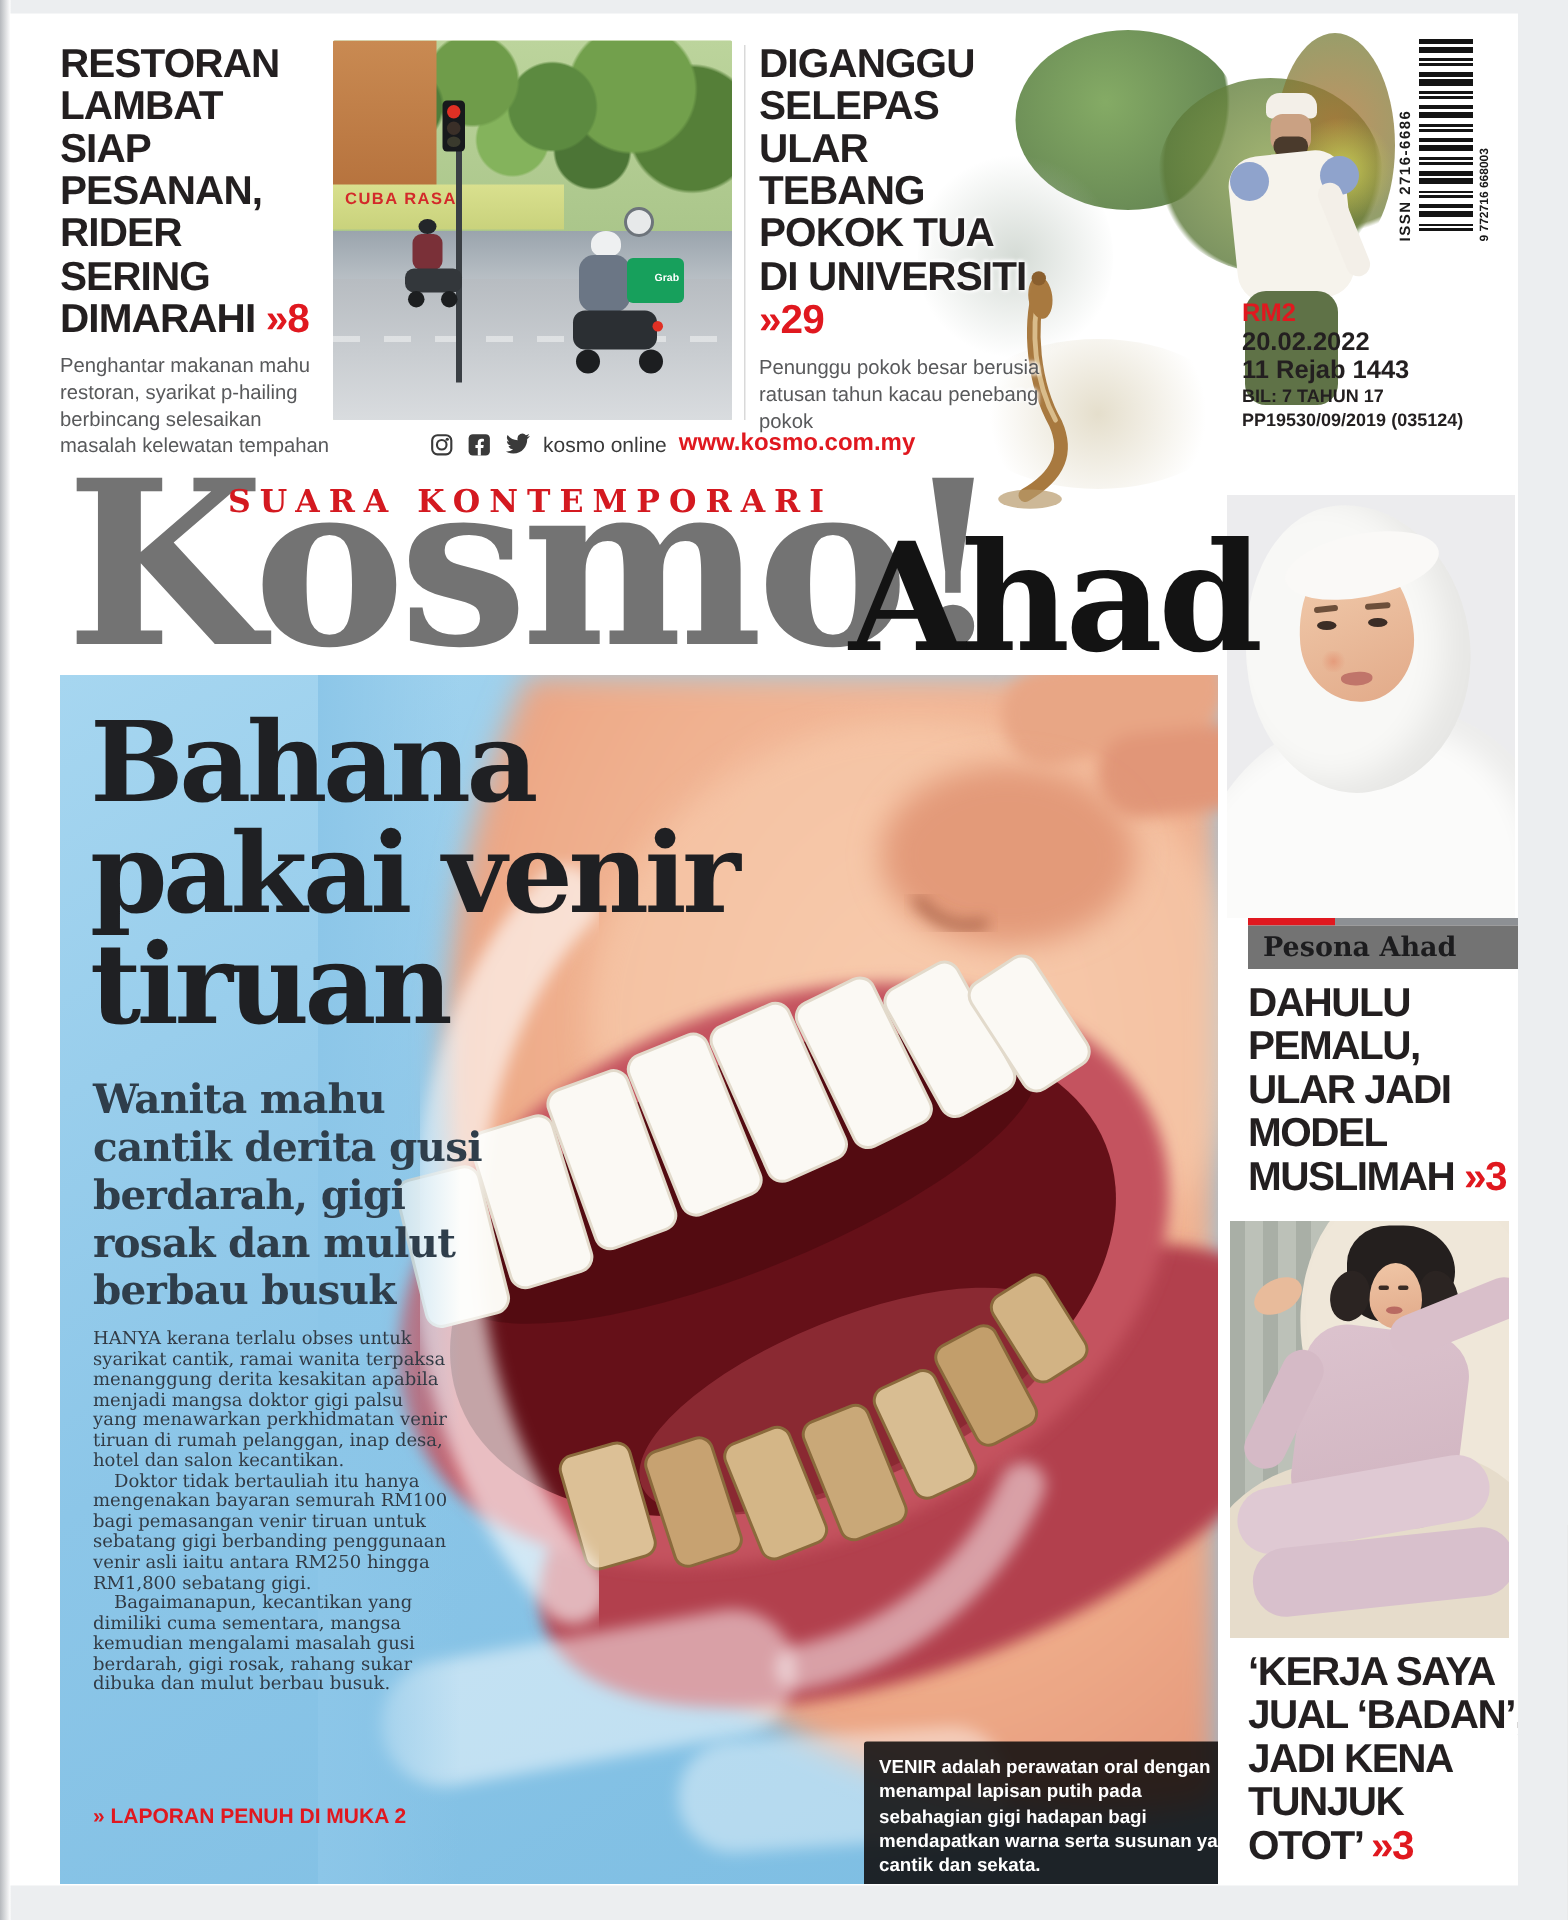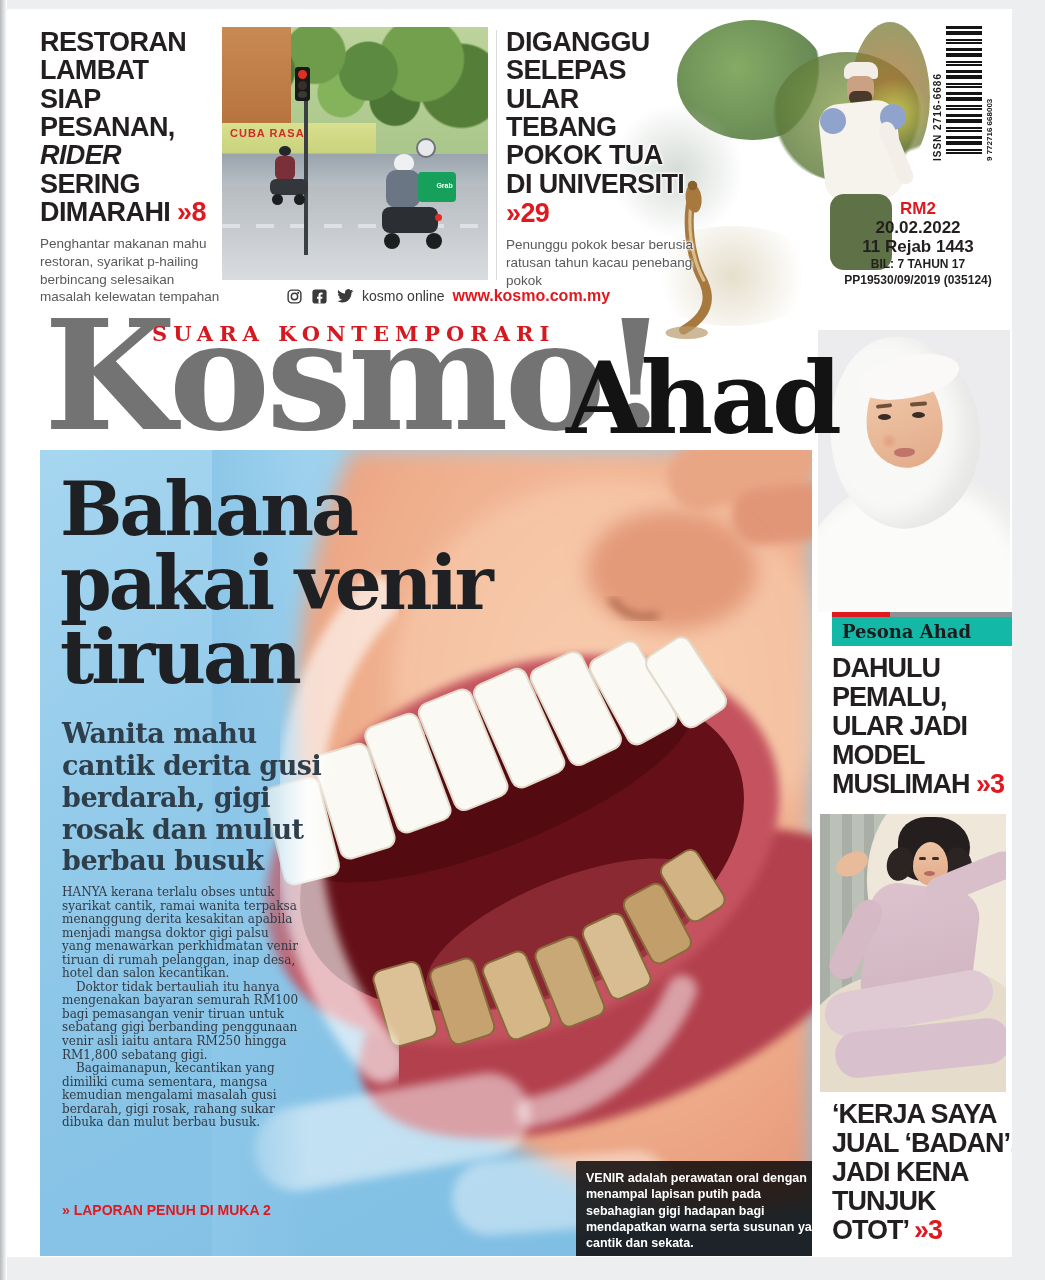--- a/index.html
+++ b/index.html
@@ -8,37 +8,37 @@
   .abs{position:absolute;}
 
   
   .edge{background:#eceef0;z-index:50;}
   #edge-left{left:0;top:0;width:7px;height:1280px;background:linear-gradient(to right,#b6b9bd,#ffffff);z-index:50;position:absolute;}
 
   
   .kick{font-weight:bold;color:#231f20;font-size:27px;line-height:1.05;letter-spacing:-0.6px;}
   .kick .ref{color:#e0181f;}
   .sum{font-size:13.5px;line-height:1.3;color:#58595b;margin-top:9px;font-weight:normal;letter-spacing:0;}
-  .italic{font-style:italic;}
+  .italic{}
   .vrule{width:1px;background:#d9d9d9;}
 
   
   #street{overflow:hidden;border-radius:1px;background:#cfe0b0;}
   .sp{position:absolute;}
 
   
   #forest{overflow:visible;z-index:1;}
   .blob{position:absolute;border-radius:50%;}
 
   
   .vtext{writing-mode:vertical-rl;transform:rotate(180deg);font-weight:bold;color:#1a1a1a;}
   #bars{background:repeating-linear-gradient(to bottom,#141414 0 3px,#ffffff 3px 5px,#141414 5px 9px,#ffffff 9px 13px,#141414 13px 15px,#ffffff 15px 16px,#141414 16px 18px,#ffffff 18px 22px);}
 
   
-  #issue{text-align:center;z-index:4;}
+  #issue{text-align:left;z-index:4;}
   .iss-lg{font-size:17px;font-weight:bold;line-height:19px;color:#231f20;}
   .iss-sm{font-size:12px;font-weight:bold;line-height:16px;color:#231f20;}
   .red{color:#e0181f;}
 
   
   #social{display:flex;align-items:center;gap:8px;z-index:4;}
   #social .handle{font-size:14px;color:#3a3a3a;}
   #social .url{font-size:16px;font-weight:bold;color:#e0181f;}
   #tagline{font-family:"DejaVu Serif",serif;font-weight:bold;font-size:21px;letter-spacing:6px;color:#d41920;z-index:4;margin-top:12px;}
   #logo{font-family:"DejaVu Serif",serif;font-weight:bold;font-size:152px;line-height:1;letter-spacing:-4px;color:#737373;z-index:3;}
@@ -48,21 +48,21 @@
   #panel{background:linear-gradient(150deg,#a6d6f0 0%,#8cc6e8 45%,#7cbde2 100%);overflow:hidden;}
   #mainhl{font-family:"DejaVu Serif",serif;font-weight:bold;font-size:74px;line-height:1.0;letter-spacing:-3px;color:#1f2023;z-index:3;}
   #stand{font-family:"DejaVu Serif",serif;font-weight:bold;font-size:27px;line-height:1.18;letter-spacing:-0.5px;color:#2f3e4b;z-index:3;}
   #bodytxt{font-family:"DejaVu Serif",serif;font-size:12px;line-height:1.13;color:#323b45;z-index:3;}
   #bodytxt p{margin:0;}
   #bodytxt p + p{text-indent:14px;}
   #more{font-size:14px;font-weight:bold;color:#e0181f;z-index:3;}
   #caption{background:rgba(16,14,14,0.88);color:#ffffff;font-size:12.5px;font-weight:bold;line-height:1.3;padding:9px 10px;z-index:4;border-radius:2px;}
 
   
-  #pesona-label{background:#14b8a6;line-height:29px;padding-left:10px;font-family:"DejaVu Serif",serif;font-weight:bold;font-size:18px;color:#1c1c1e;}
+  #pesona-label{background:#737373;line-height:29px;padding-left:10px;font-family:"DejaVu Serif",serif;font-weight:bold;font-size:18px;color:#1c1c1e;}
   .sidehl{font-weight:bold;font-size:27px;line-height:1.07;letter-spacing:-1px;color:#231f20;}
   .sidehl .ref{color:#e0181f;}
   .portrait{overflow:hidden;}
 </style>
 </head>
 <body>
 
 <div id="page">
 
   <div class="abs kick" style="left:40px;top:28px;width:180px;">

